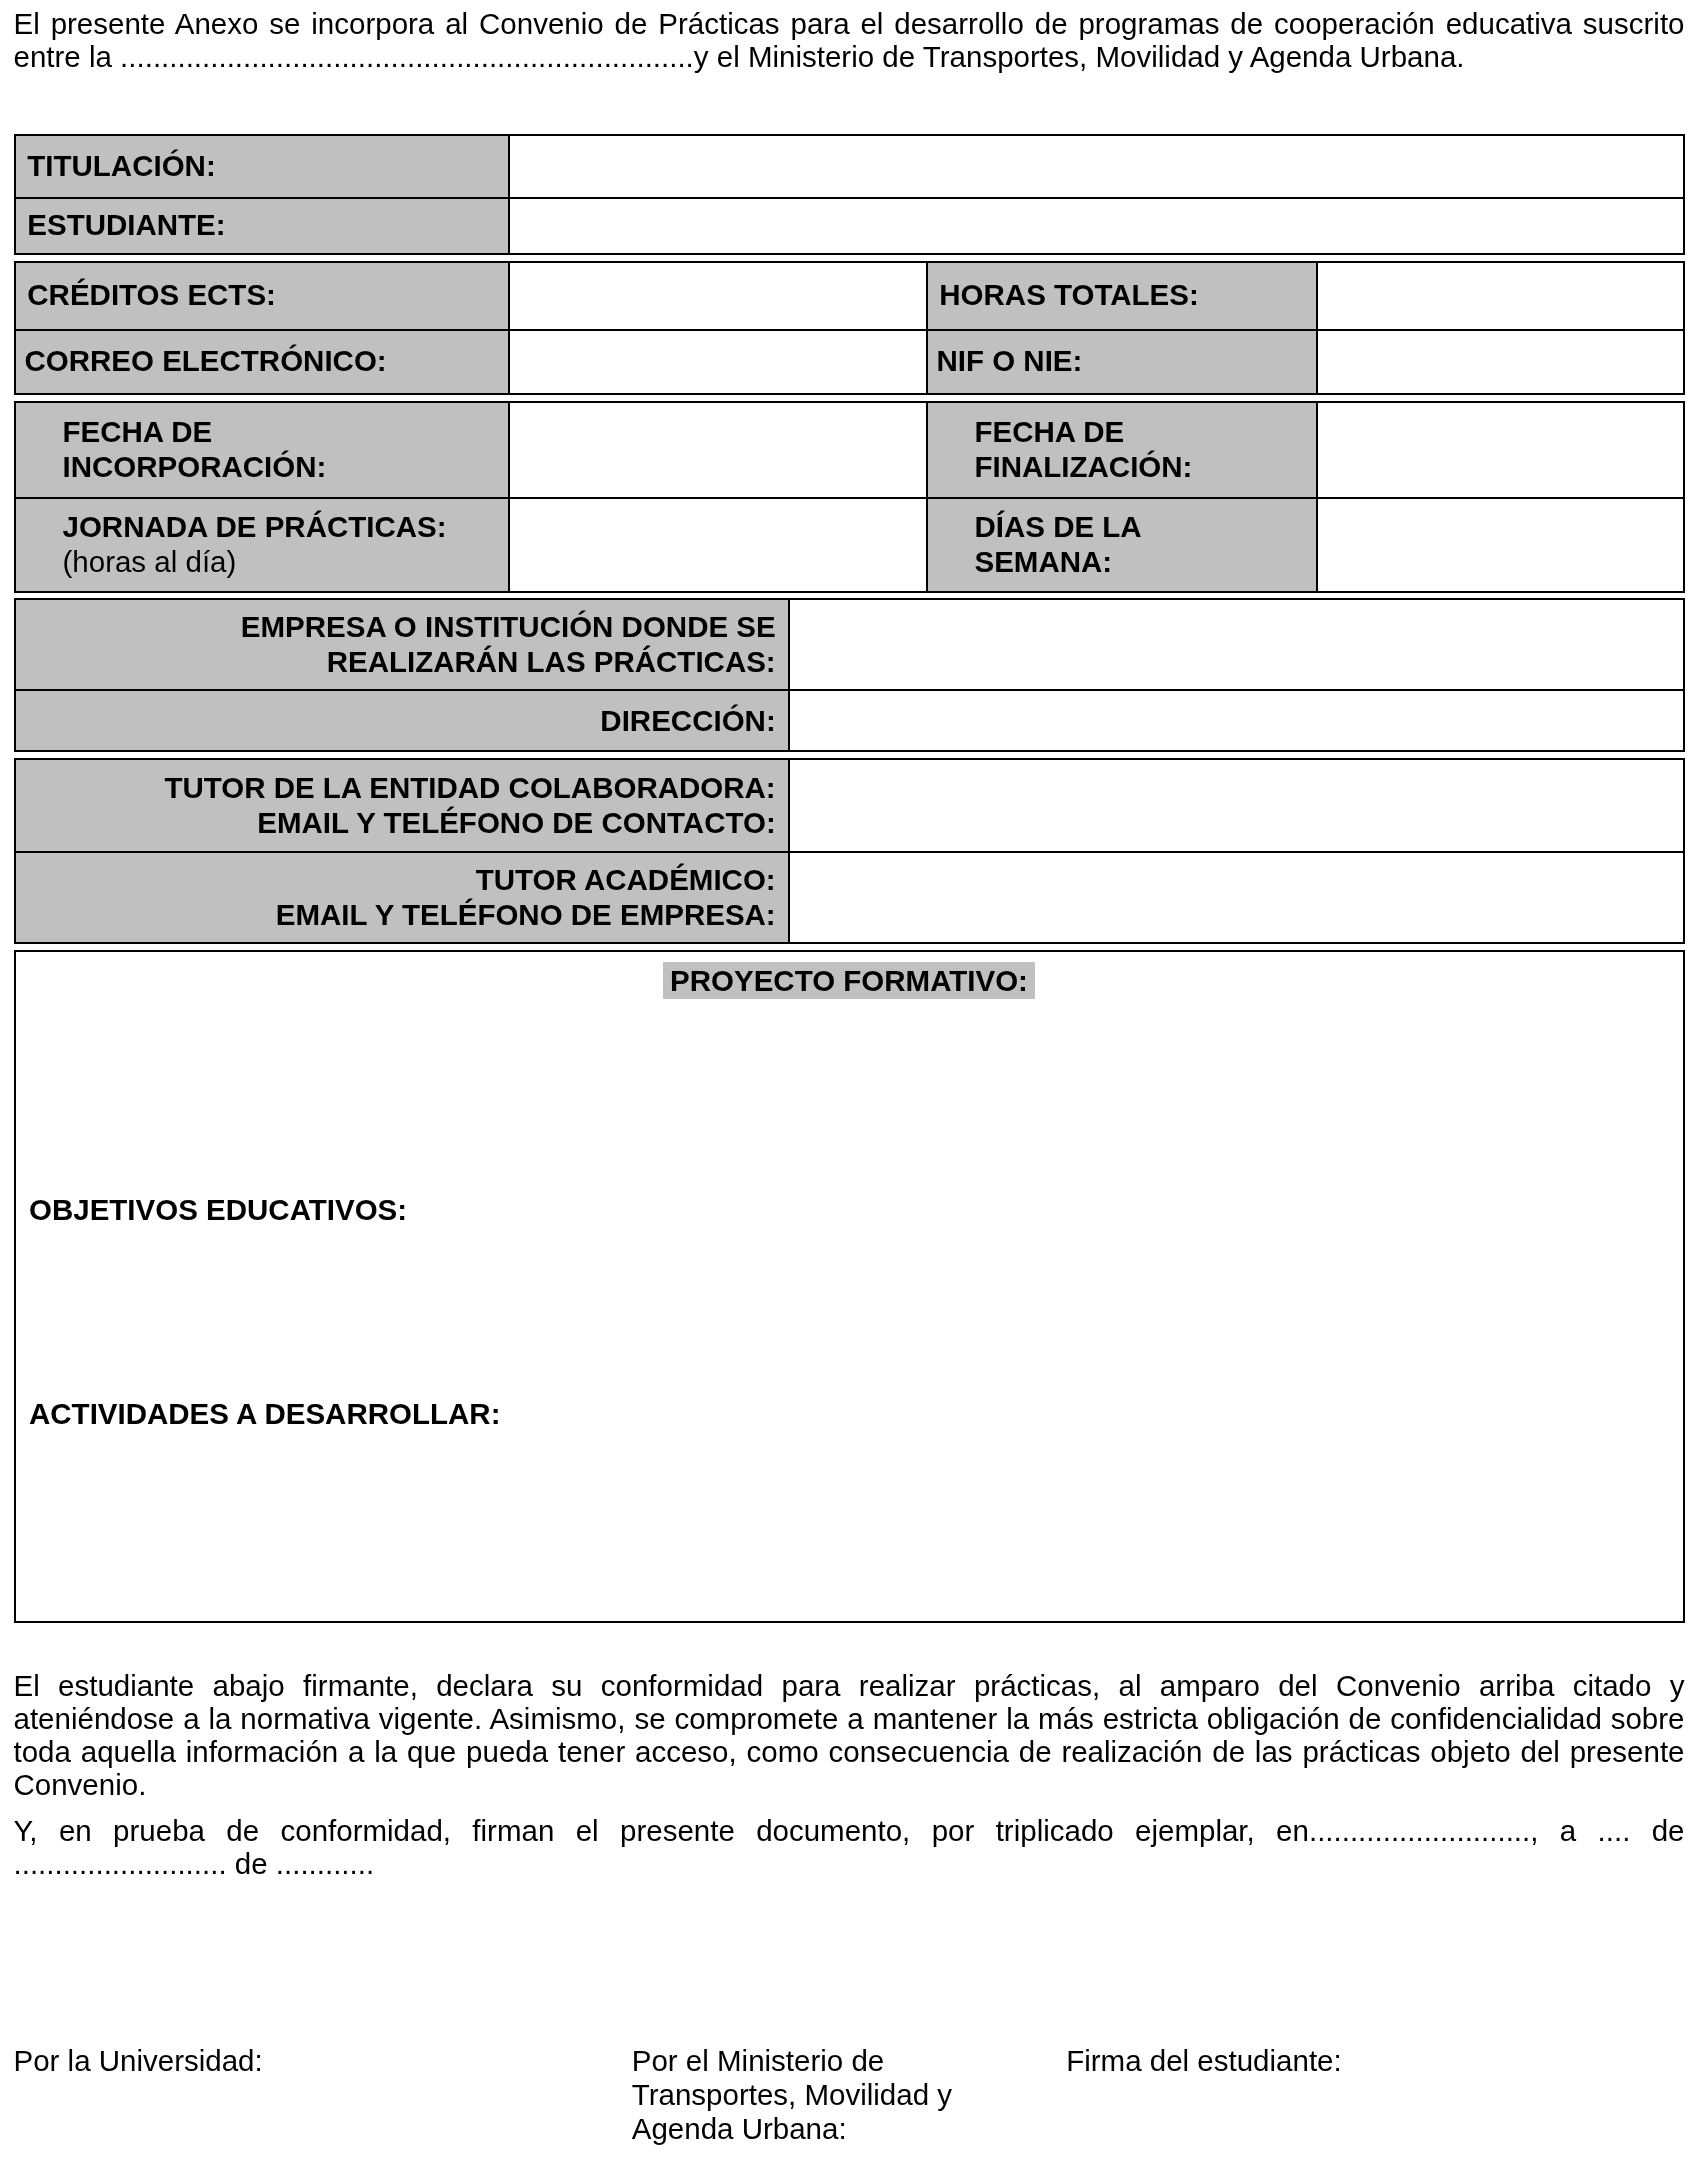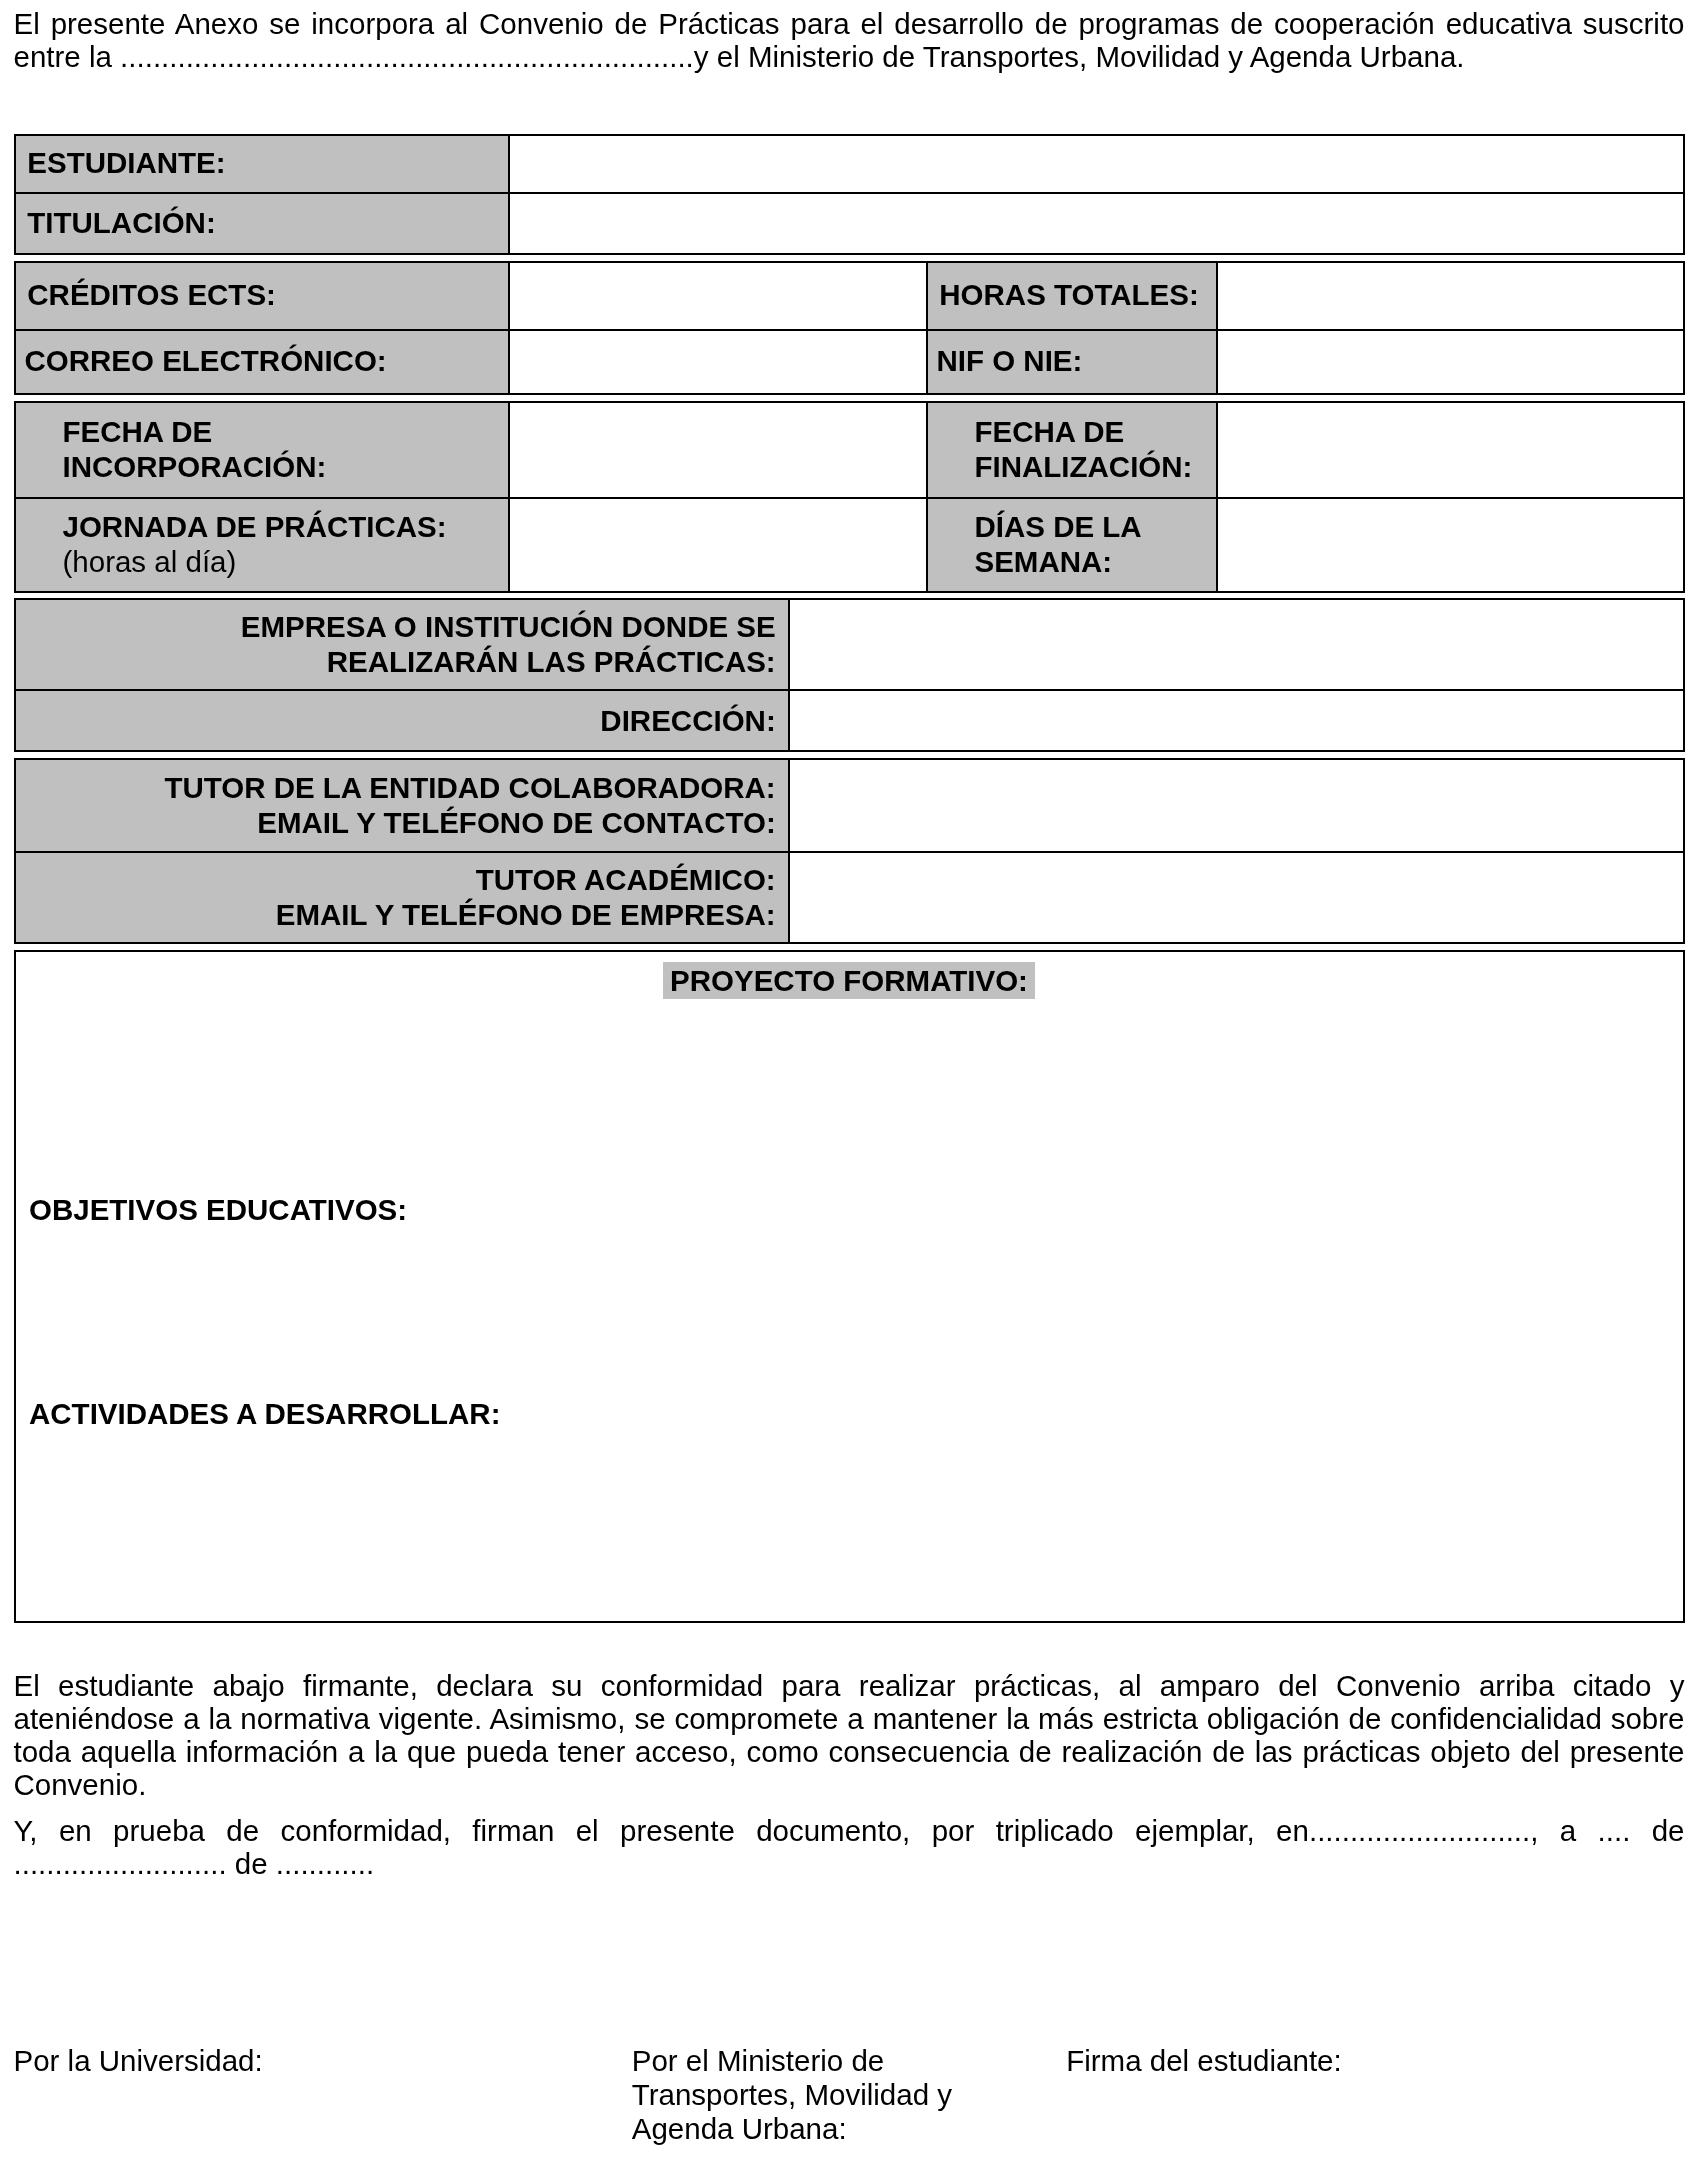--- a/index.html
+++ b/index.html
@@ -33,21 +33,21 @@
   .cell + .cell { border-left: 2.5px solid var(--line, #000); }
   .lbl {
     background: var(--label-bg, #c0c0c0);
     font-weight: bold;
     white-space: pre-line;
   }
   .sub { font-weight: normal; }
   .grow { flex: 1 1 auto; min-width: 0; }
   .w-a { width: 492px; flex: none; }
   .w-b { width: 418px; flex: none; }
-  .w-c { width: 290px; flex: none; }
+  .w-c { width: 390px; flex: none; }
   .w-wide { width: 772px; flex: none; text-align: right; }
 
   .h66  { min-height: 56px; }
   .h72  { min-height: 61px; }
   .h78  { min-height: 66px; }
   .h76  { min-height: 64px; padding-left: 9px; }
   .h106 { min-height: 89px; }
   .h112 { min-height: 94px; padding-left: 47px; }
   .h108 { min-height: 91px; }
 
@@ -71,26 +71,26 @@
   .sig-col.c2 { width: 26%; white-space: pre-line; }
   .sig-col.c3 { width: 37%; }
 </style>
 </head>
 <body>
 
 <p class="para justify">El presente Anexo se incorpora al Convenio de Prácticas para el desarrollo de programas de cooperación educativa suscrito entre la ......................................................................y el Ministerio de Transportes, Movilidad y Agenda Urbana.</p>
 
 <div class="tbl-block first">
   <div class="row">
+    <div class="cell lbl w-a h72">TITULACIÓN:</div>
+    <div class="cell grow h72"></div>
+  </div>
+  <div class="row">
     <div class="cell lbl w-a h66">ESTUDIANTE:</div>
     <div class="cell grow h66"></div>
-  </div>
-  <div class="row">
-    <div class="cell lbl w-a h72">TITULACIÓN:</div>
-    <div class="cell grow h72"></div>
   </div>
 </div>
 
 <div class="tbl-block">
   <div class="row">
     <div class="cell lbl w-a h78">CRÉDITOS ECTS:</div>
     <div class="cell w-b h78"></div>
     <div class="cell lbl w-c h78">HORAS TOTALES:</div>
     <div class="cell grow h78"></div>
   </div>

